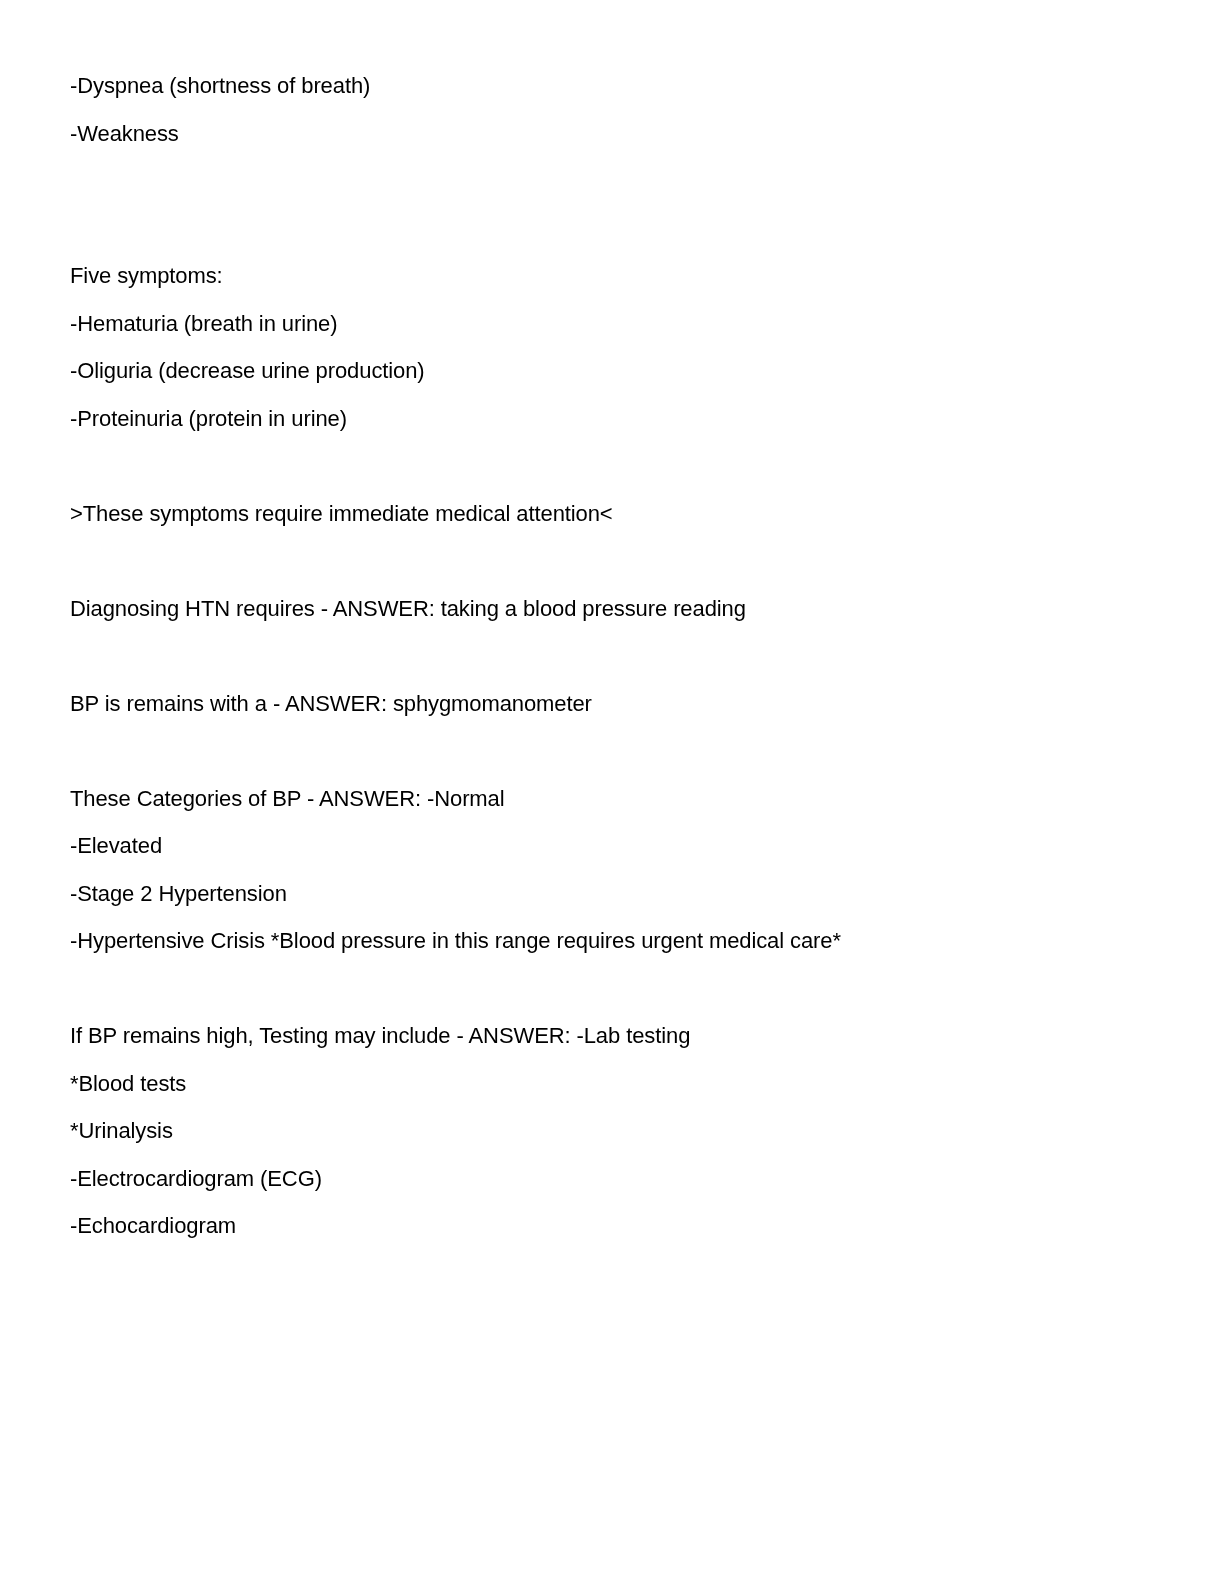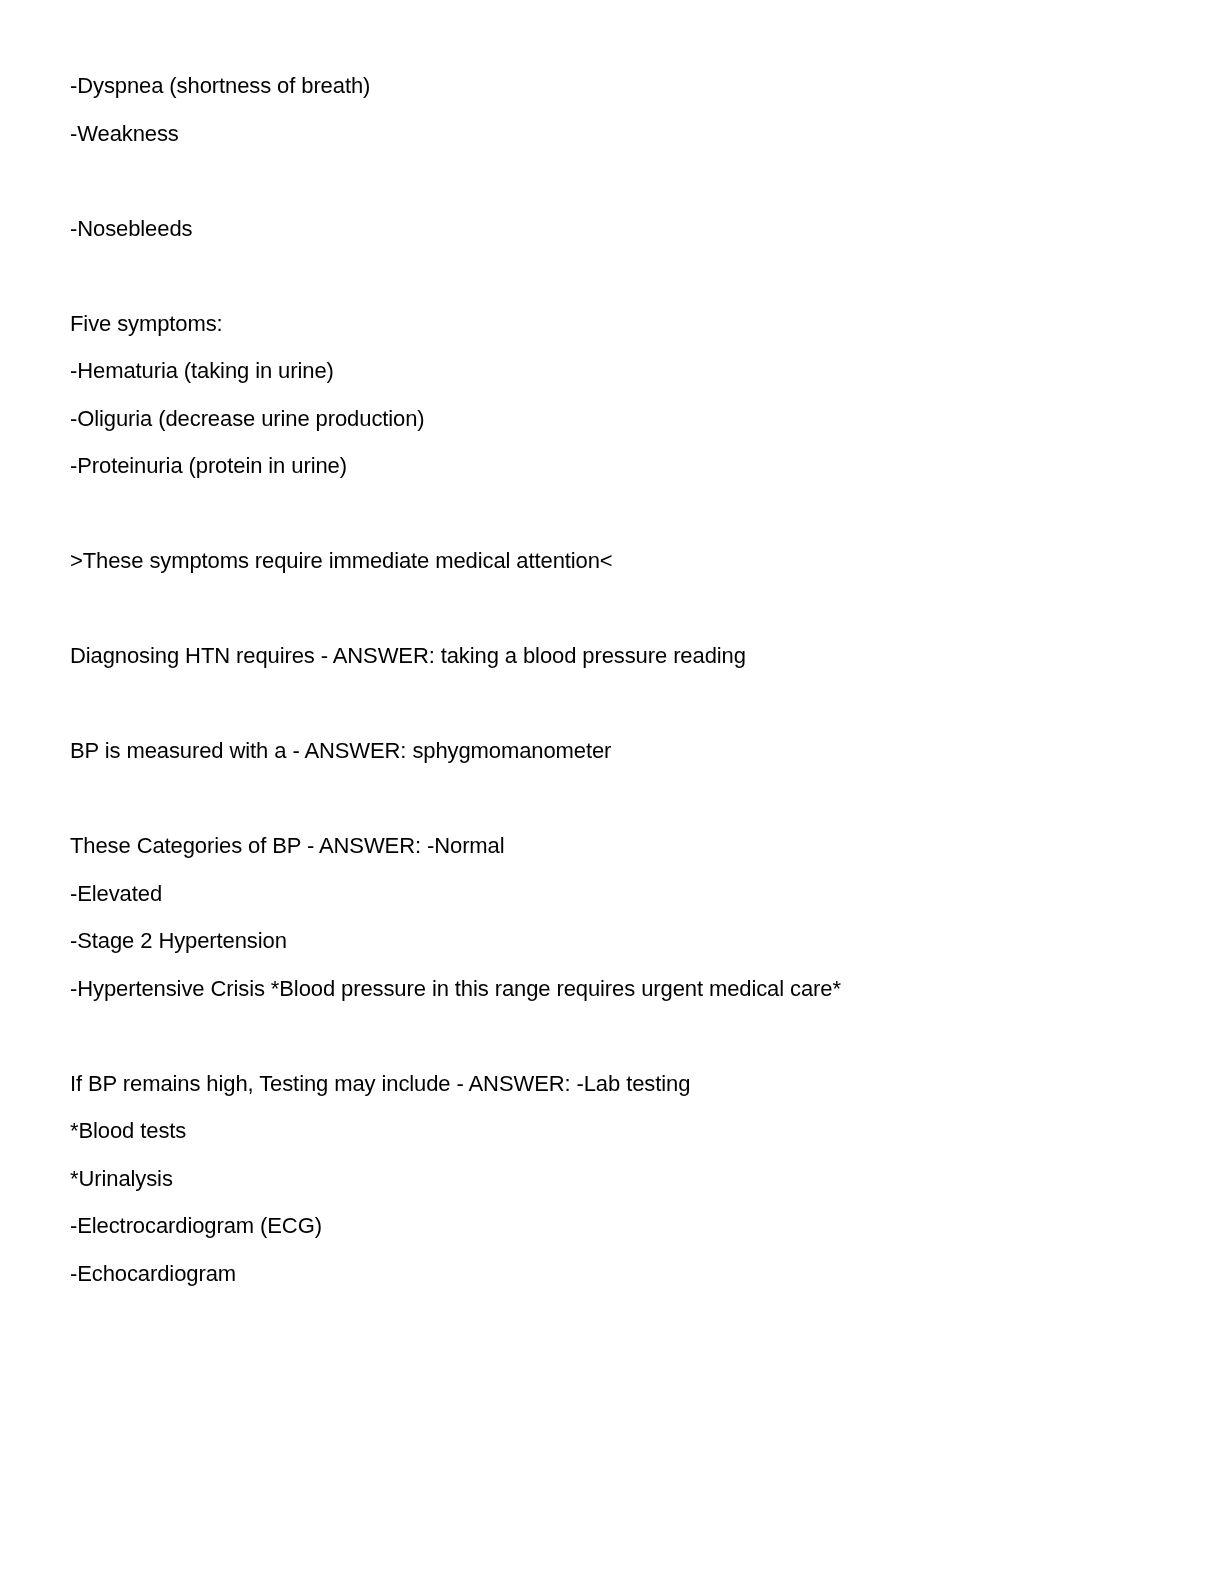--- a/index.html
+++ b/index.html
@@ -31,32 +31,31 @@
     font-weight: 400;
   }
 </style>
 </head>
 <body>
 
 <div class="page">
   <p class="line">-Dyspnea (shortness of breath)</p>
   <p class="line">-Weakness</p>
   <p class="line"></p>
-  <p class="line">-Nosebleeds</p>
   <p class="line"></p>
   <p class="line">Five symptoms:</p>
-  <p class="line">-Hematuria (taking in urine)</p>
+  <p class="line">-Hematuria (breath in urine)</p>
   <p class="line">-Oliguria (decrease urine production)</p>
   <p class="line">-Proteinuria (protein in urine)</p>
   <p class="line"></p>
   <p class="line">&gt;These symptoms require immediate medical attention&lt;</p>
   <p class="line"></p>
   <p class="line">Diagnosing HTN requires - ANSWER: taking a blood pressure reading</p>
   <p class="line"></p>
-  <p class="line">BP is measured with a - ANSWER: sphygmomanometer</p>
+  <p class="line">BP is remains with a - ANSWER: sphygmomanometer</p>
   <p class="line"></p>
   <p class="line">These Categories of BP - ANSWER: -Normal</p>
   <p class="line">-Elevated</p>
   <p class="line">-Stage 2 Hypertension</p>
   <p class="line">-Hypertensive Crisis *Blood pressure in this range requires urgent medical care*</p>
   <p class="line"></p>
   <p class="line">If BP remains high, Testing may include - ANSWER: -Lab testing</p>
   <p class="line">*Blood tests</p>
   <p class="line">*Urinalysis</p>
   <p class="line">-Electrocardiogram (ECG)</p>

